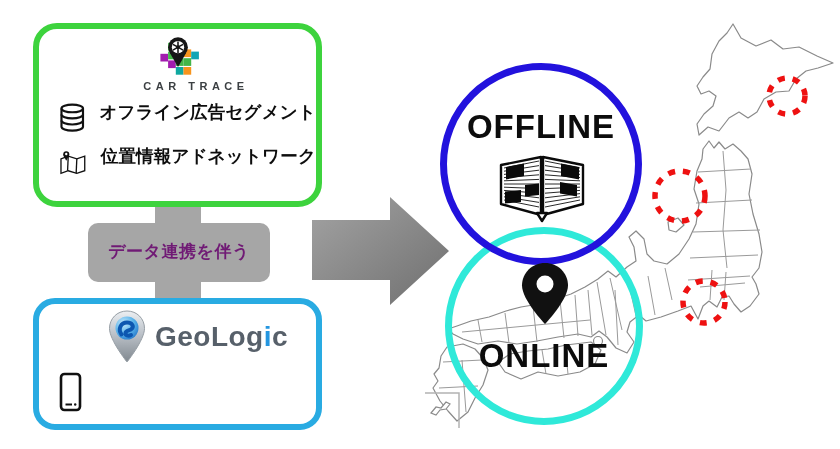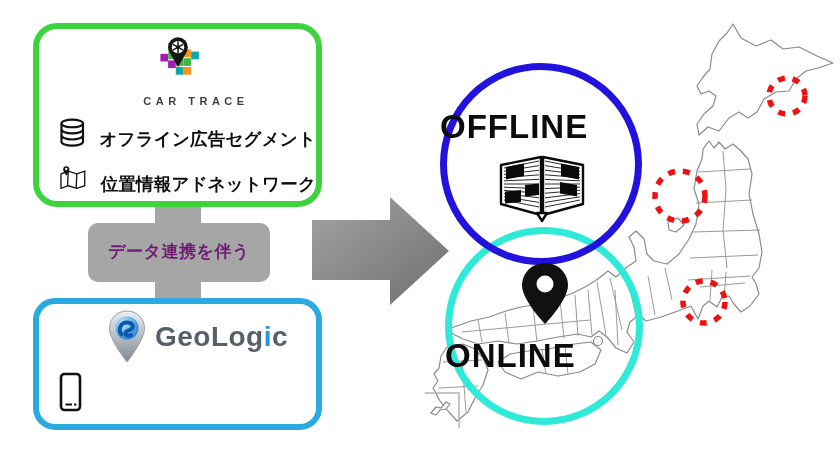--- a/index.html
+++ b/index.html
@@ -21,33 +21,33 @@
     display:flex;flex-direction:column;align-items:center;justify-content:center;z-index:3;
     color:#701a75;font-weight:700;font-size:17px;line-height:1.32;letter-spacing:.5px;
   }
 
   
   .panel{position:absolute;background:#fff;z-index:2;}
   .panel--cartrace{left:33px;top:23px;width:289px;height:184px;border:6px solid #3dd33d;border-radius:24px;}
   .panel--geologic{left:33px;top:298px;width:289px;height:132px;border:6px solid #29abe2;border-radius:22px;}
 
   .brand-col{display:flex;flex-direction:column;align-items:center;margin-top:5px;}
-  .brand-name{font-size:11px;font-weight:700;letter-spacing:4.5px;color:#3c4043;margin-top:17px;padding-left:37px;}
-  .feature-row{display:flex;align-items:flex-end;gap:14px;margin-left:20px;margin-top:8px;}
+  .brand-name{font-size:11px;font-weight:700;letter-spacing:4.5px;color:#3c4043;margin-top:2px;padding-left:37px;}
+  .feature-row{display:flex;align-items:flex-start;gap:14px;margin-left:20px;margin-top:8px;}
   .feature-label{font-size:17.5px;font-weight:700;color:#0d0d0d;letter-spacing:.2px;white-space:nowrap;}
 
   .gl-brand-row{display:flex;align-items:center;justify-content:center;gap:8px;margin-top:6px;padding-left:40px;}
   .gl-wordmark{font-size:28px;font-weight:700;color:#57606a;letter-spacing:.5px;}
   .gl-wordmark .accent{color:#2596e0;}
 
   
   .vcircle{position:absolute;border-radius:50%;background:transparent;}
   .vcircle--online{left:445px;top:227px;width:198px;height:198px;border:7px solid #2fe9d9;z-index:4;}
   .vcircle--offline{left:440px;top:63px;width:202px;height:202px;border:7px solid #2212dd;z-index:5;}
-  .venn-label{position:absolute;z-index:6;font-weight:800;color:#0c0c0c;font-size:33px;letter-spacing:1px;text-align:left;}
+  .venn-label{position:absolute;z-index:6;font-weight:800;color:#0c0c0c;font-size:33px;letter-spacing:1px;text-align:center;}
   .venn-label--offline{left:440px;top:108px;width:202px;}
   .venn-label--online{left:445px;top:337px;width:198px;}
   .venn-icon{position:absolute;z-index:6;}
   .venn-icon--newspaper{left:497px;top:151px;}
   .venn-icon--pin{left:519px;top:262px;}
 </style>
 </head>
 <body>
 
 <div class="stage">

